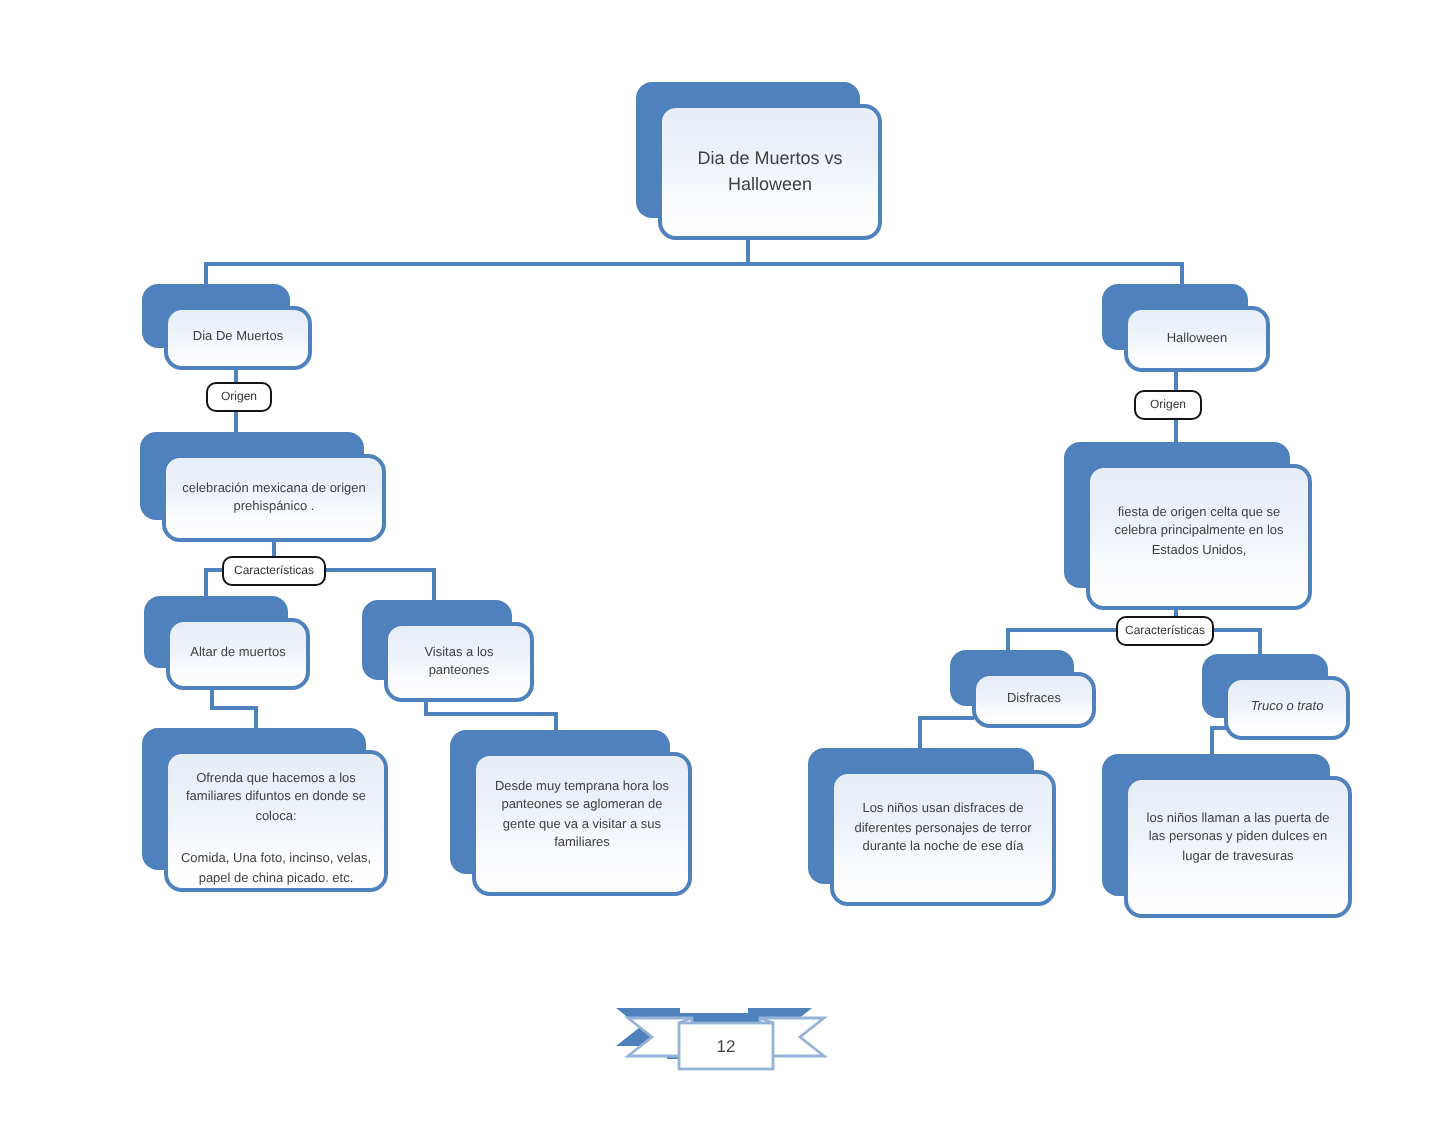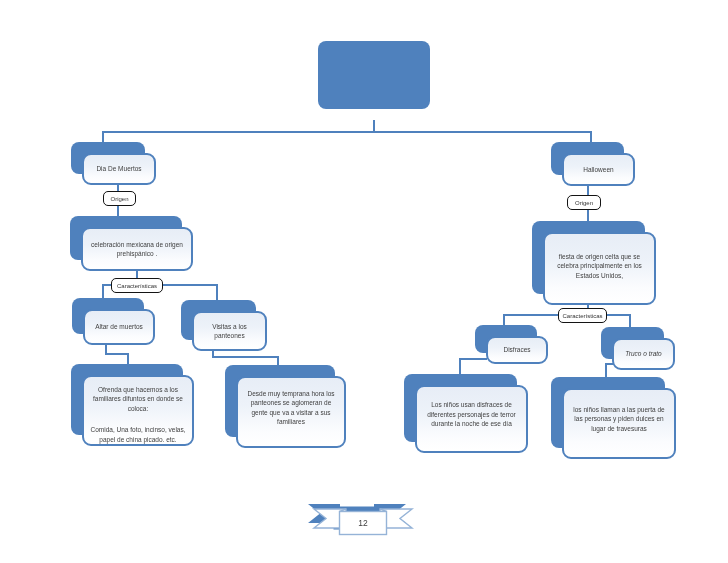--- a/index.html
+++ b/index.html
@@ -54,20 +54,23 @@
   <div class="ln" style="left:503px;top:314px;width:56px;height:2px"></div>
   <div class="ln" style="left:503px;top:314px;width:2px;height:12px"></div>
   <div class="ln" style="left:606px;top:314px;width:25px;height:2px"></div>
   <div class="ln" style="left:629px;top:314px;width:2px;height:14px"></div>
   <div class="ln" style="left:459px;top:358px;width:28px;height:2px"></div>
   <div class="ln" style="left:459px;top:358px;width:2px;height:18px"></div>
   <div class="ln" style="left:605px;top:363px;width:9px;height:2px"></div>
   <div class="ln" style="left:605px;top:363px;width:2px;height:17px"></div>
 
   <div class="shadow" style="left:318px;top:41px;width:112px;height:68px"></div>
+  <div class="box title" style="left:329px;top:52px;width:112px;height:68px">
+    <span>Dia de Muertos vs Halloween</span>
+  </div>
 
   <div class="shadow" style="left:71px;top:142px;width:74px;height:32px"></div>
   <div class="box" style="left:82px;top:153px;width:74px;height:32px">
     <span>Dia De Muertos</span>
   </div>
 
   <div class="tag" style="left:103px;top:191px;width:33px;height:15px">
     <span>Origen</span>
   </div>
 

